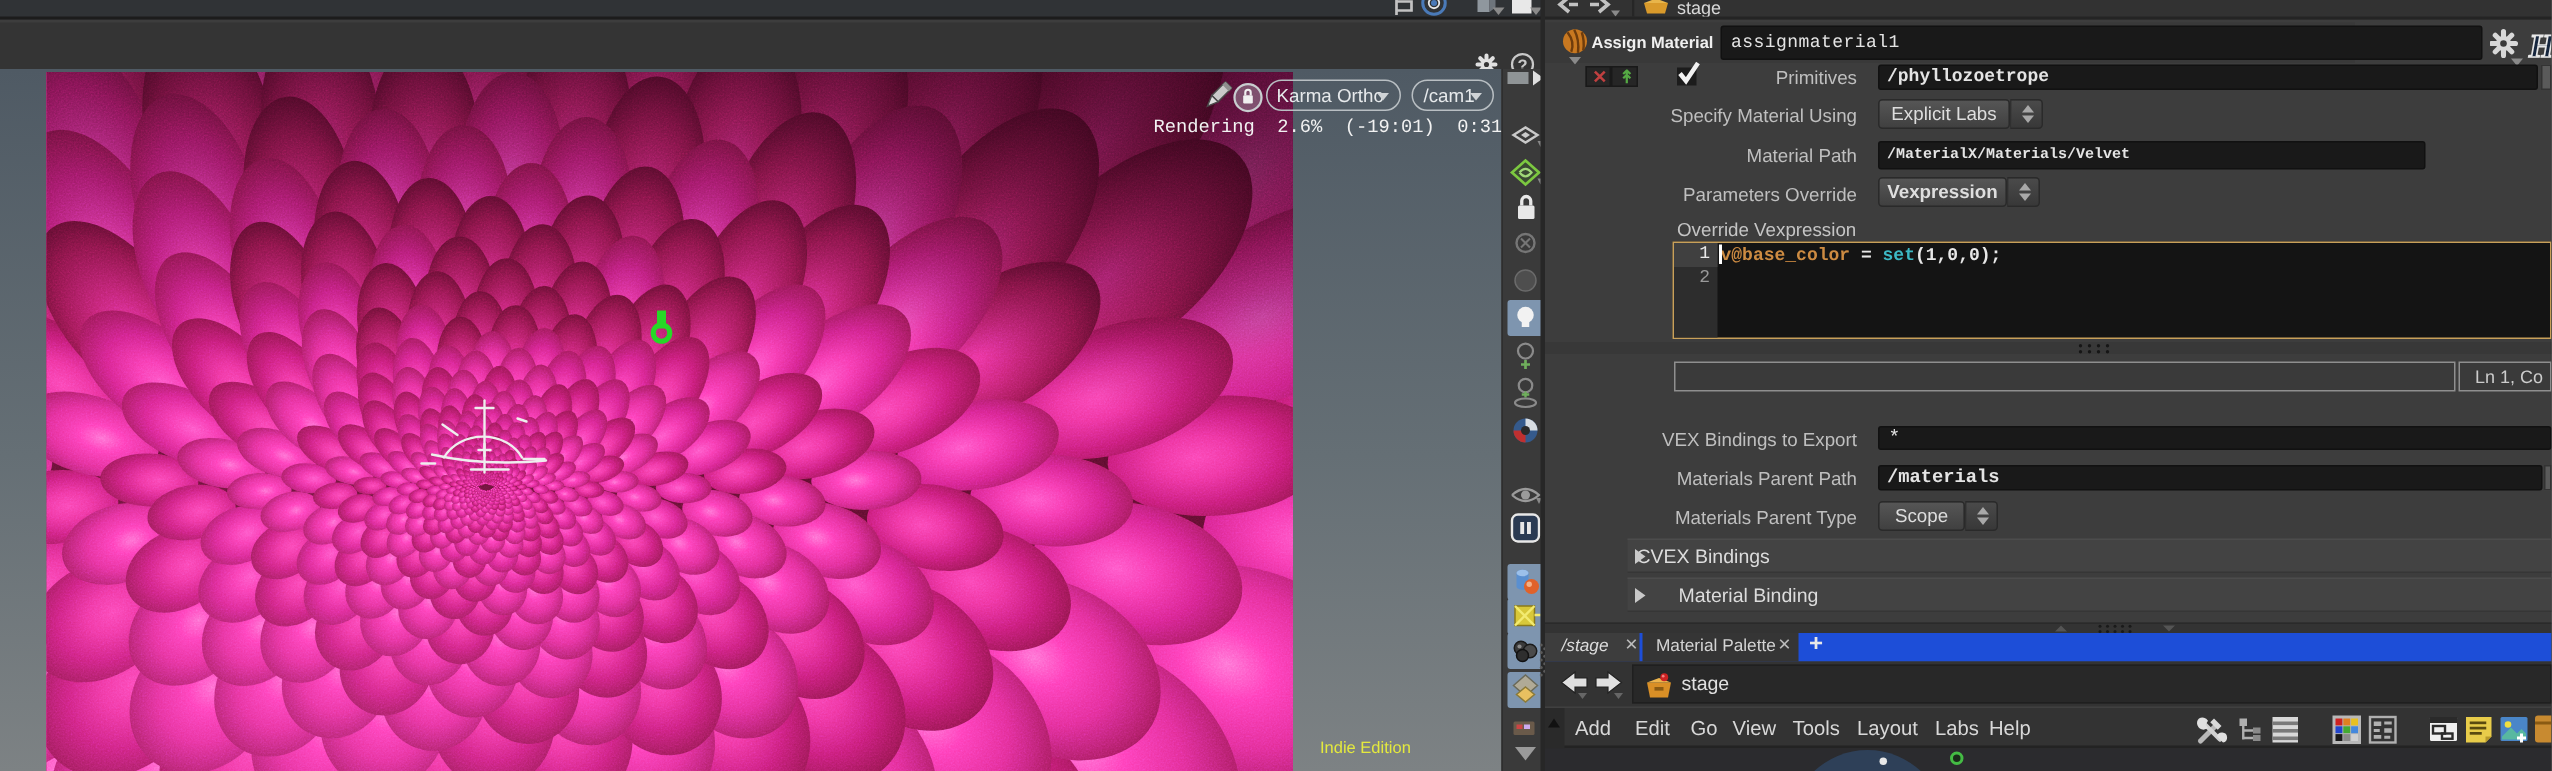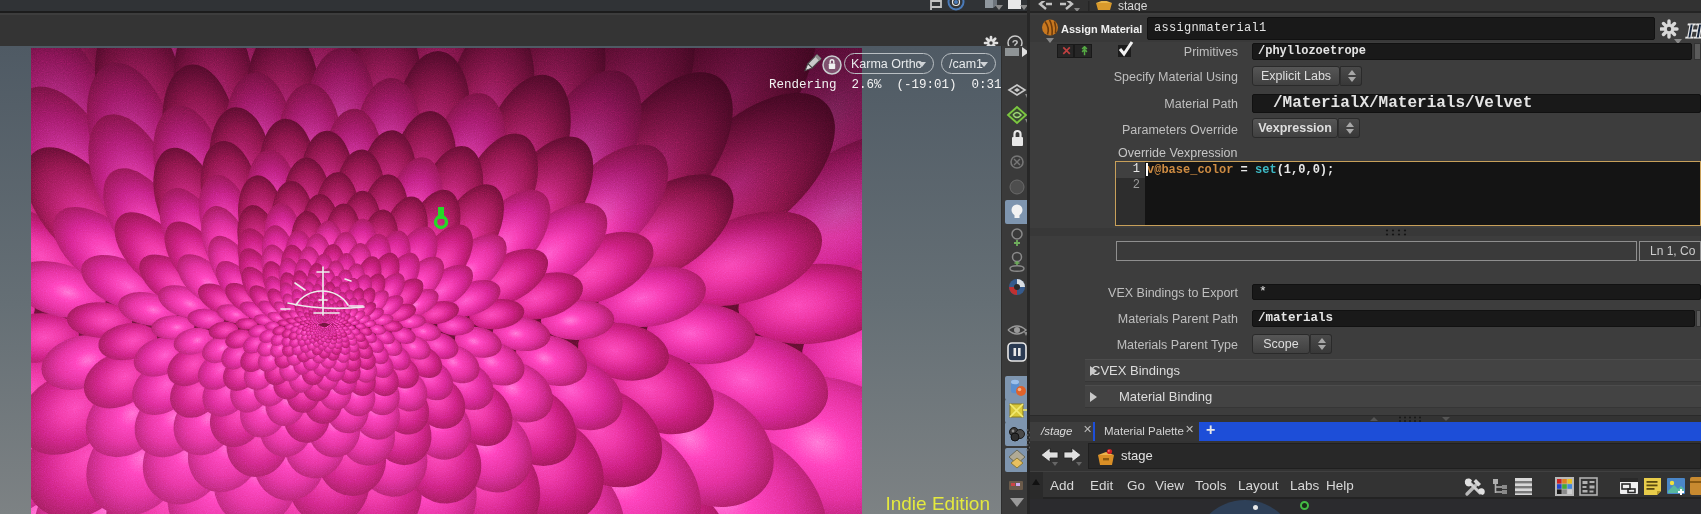--- a/index.html
+++ b/index.html
@@ -825,21 +825,21 @@
   </svg>
   <div class="pill" style="left:844px;top:7px;width:90px">
         <span style="position:absolute;left:6px;top:1px">Karma Ortho</span>
         <span class="tri-d"></span>
       </div>
   <div class="pill" style="left:941px;top:7px;width:55px">
         <span style="position:absolute;left:7px;top:1px">/cam1</span>
         <span class="tri-d"></span>
       </div>
   <div class="abs mono" style="left:769px;top:32px;width:226px;font-size:12.5px;color:#f2f2f2;white-space:pre">Rendering  2.6%  (-19:01)  0:31</div>
-  <div class="abs" style="left:880px;top:447px;width:110px;text-align:right;font-size:19px;color:#e4e93e">Indie Edition</div>
+  <div class="abs" style="left:880px;top:447px;width:110px;font-size:11px;color:#e4e93e">Indie Edition</div>
 </div>
 
 <div id="vtoolbar" class="abs">
   <div class="abs" style="left:3px;top:2px;width:14px;height:8px;background:#8f9496"></div>
   <div class="abs" style="left:20px;top:1px;width:0;height:0;border:5px solid transparent;border-left:7px solid #e0e0e0"></div>
   <div class="sel" style="top:154px"></div>
 <div class="sel" style="top:330px"></div>
 <div class="sel" style="top:353px"></div>
 <div class="sel" style="top:376px"></div>
 <div class="sel" style="top:402px"></div>
@@ -983,21 +983,21 @@
       </div>
  <div class="lab" style="top:45px">Primitives</div>
  <div class="field mono" style="left:222px;top:43px;width:440px;height:17px;font-size:12px;line-height:15px;font-weight:bold;padding-left:5px">/phyllozoetrope</div>
  <div class="rp" style="left:664px;top:43px;width:7px;height:17px;background:#5a5a5a;border:1px solid #333"></div>
 
  <div class="lab" style="top:70px">Specify Material Using</div>
  <div class="ddbtn" style="left:222px;top:66px;width:88px;line-height:19px">Explicit Labs</div>
  <div class="spin" style="left:310px;top:66px"></div>
 
  <div class="lab" style="top:97px">Material Path</div>
- <div class="field mono" style="left:222px;top:94px;width:449px;height:19px;font-size:16px;line-height:17px;font-weight:bold;padding-left:20px">/MaterialX/Materials/Velvet</div>
+ <div class="field mono" style="left:222px;top:94px;width:365px;height:19px;font-size:10px;line-height:17px;font-weight:bold;padding-left:5px">/MaterialX/Materials/Velvet</div>
 
  <div class="lab" style="top:123px">Parameters Override</div>
  <div class="ddbtn" style="left:222px;top:118px;width:86px;line-height:19px;font-weight:bold">Vexpression</div>
  <div class="spin" style="left:308px;top:118px"></div>
 
  <div class="rp" style="left:88px;top:146px;font-size:12.5px;color:#c5c5c5">Override Vexpression</div>
  <div class="rp" style="left:85px;top:161px;width:586px;height:65px;border:1px solid #c8a05a;background:#141414">
    <div style="position:absolute;left:0;top:0;width:29px;height:63px;background:#2d2d2d"></div>
    <div style="position:absolute;left:0;top:0;width:29px;height:16px;background:#404040;color:#e8e8e8;font-size:12px;text-align:right;padding-right:5px" class="mono">1</div>
    <div style="position:absolute;left:0;top:16px;width:29px;height:14px;color:#9a9a9a;font-size:12px;text-align:right;padding-right:5px" class="mono">2</div>

